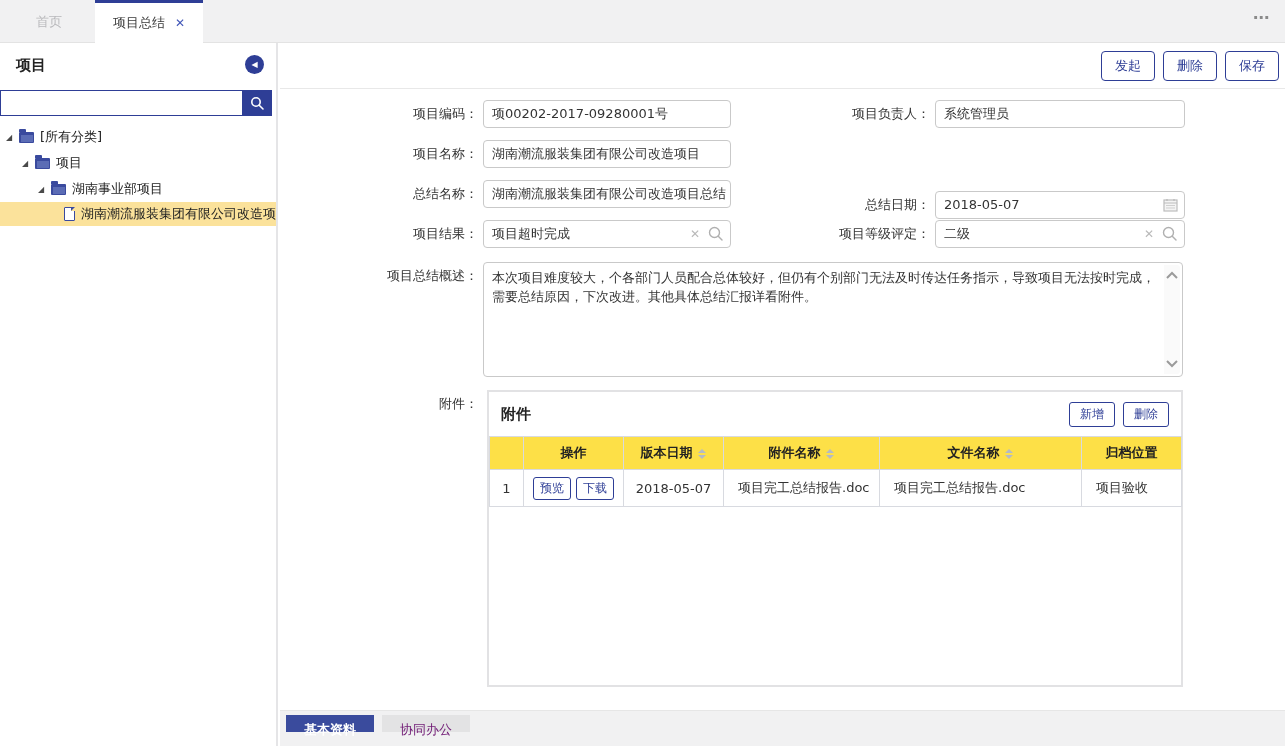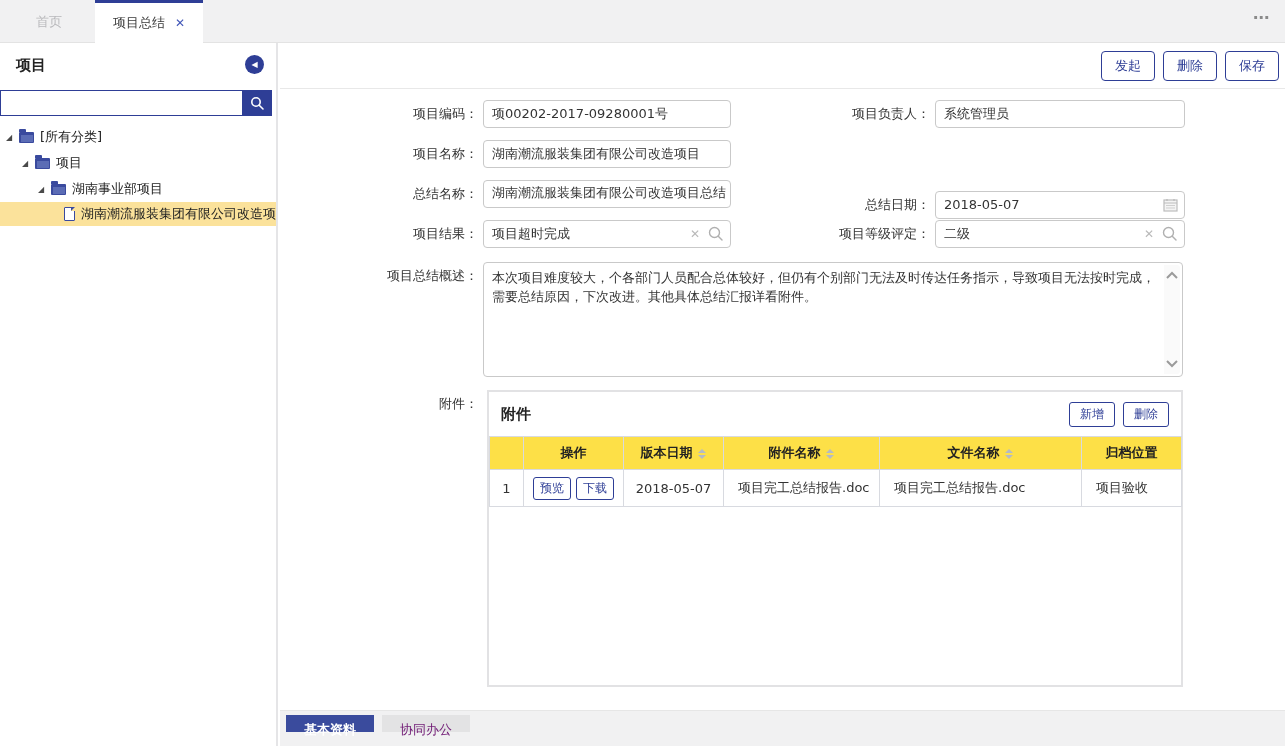--- a/index.html
+++ b/index.html
@@ -143,21 +143,21 @@
     <div class="frow" style="left:460px; top:57px;">
       <div class="flabel fl-right">项目负责人：</div>
       <div class="fbox w250">系统管理员</div>
     </div>
 
     <div class="frow" style="left:0; top:97px;">
       <div class="flabel fl-left">项目名称：</div>
       <div class="fbox w248">湖南潮流服装集团有限公司改造项目</div>
     </div>
 
-    <div class="frow" style="left:0; top:137px;font-family:Liberation Mono, monospace;">
+    <div class="frow" style="left:0; top:137px;">
       <div class="flabel fl-left">总结名称：</div>
       <div class="fbox w248">湖南潮流服装集团有限公司改造项目总结</div>
     </div>
     <div class="frow" style="left:460px; top:120px;margin-top:28px;">
       <div class="flabel fl-right">总结日期：</div>
       <div class="fbox w250">
         <span>2018-05-07</span>
         <span class="icons">
           <svg width="15" height="14" viewBox="0 0 15 14">
             <rect x="1" y="2" width="13" height="11" fill="#f4f4f4" stroke="#bcbcbc" stroke-width="1.2"></rect>

